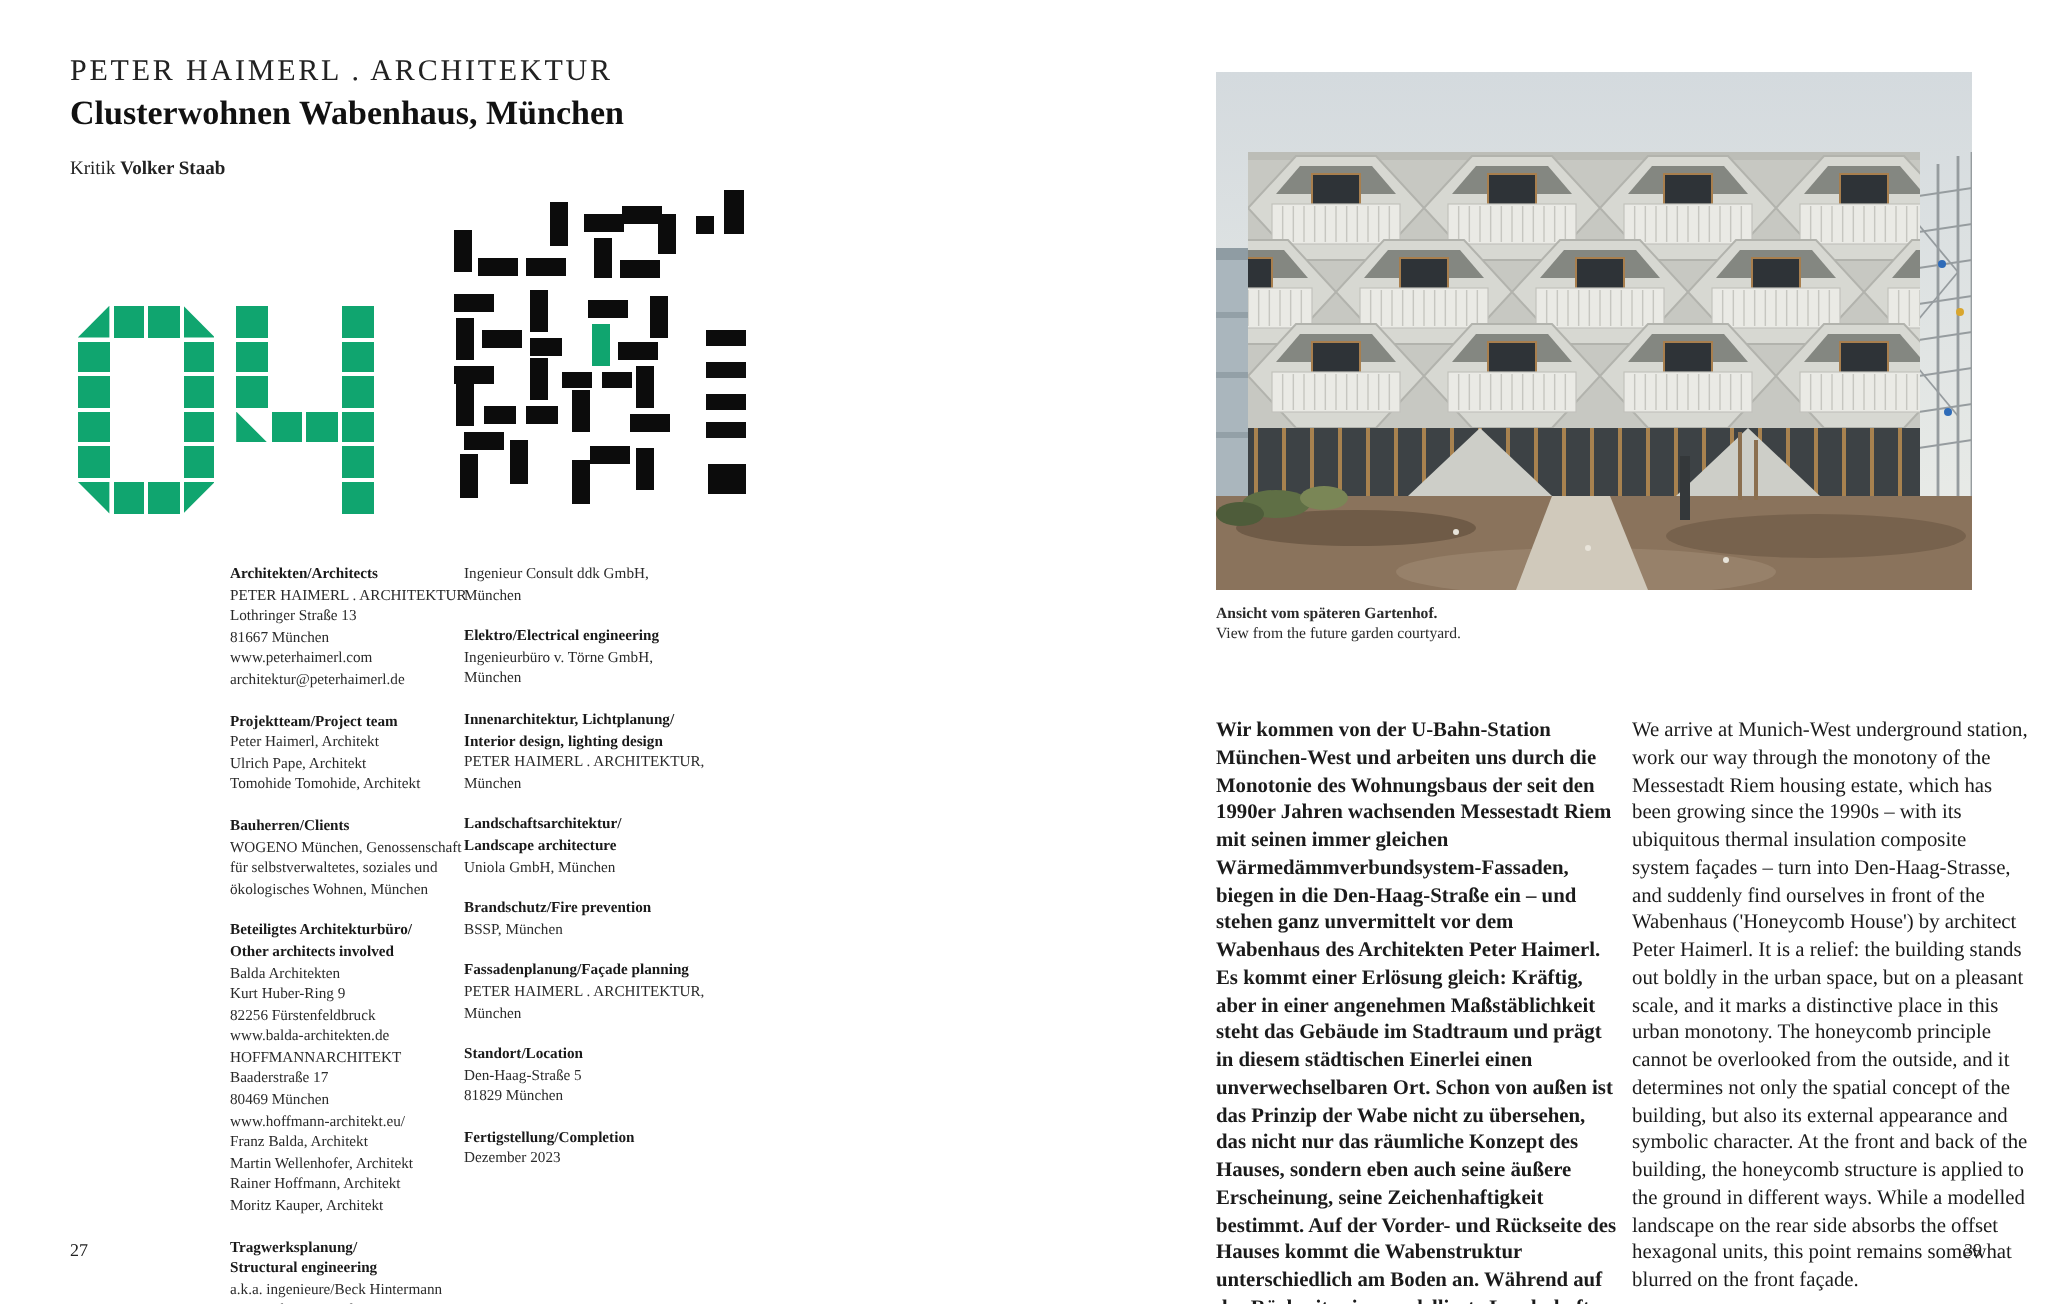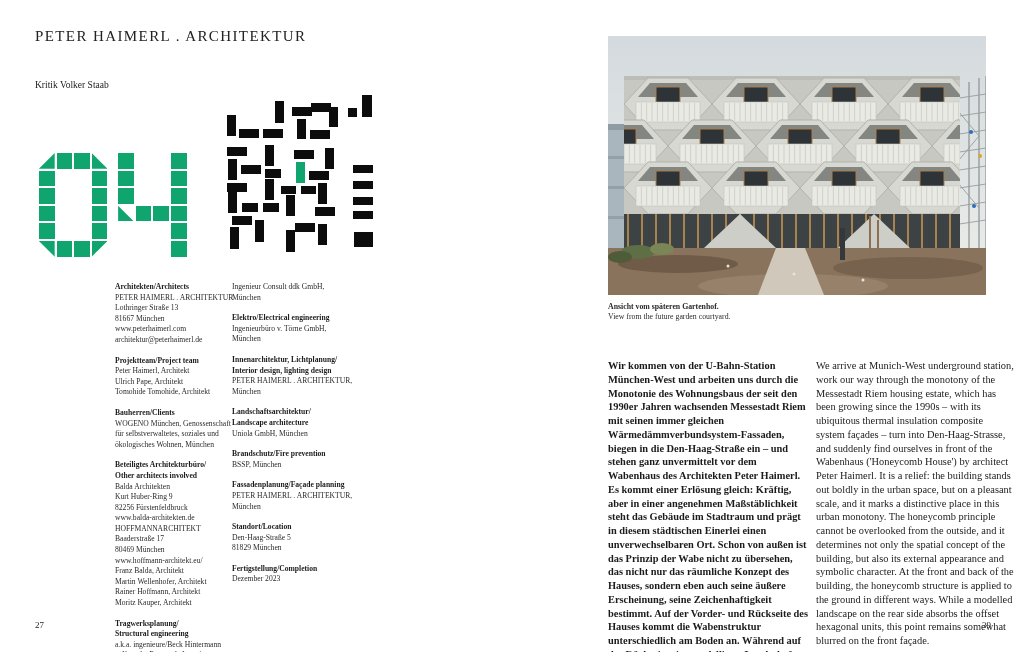--- a/index.html
+++ b/index.html
@@ -21,21 +21,21 @@
     font-size:15px;letter-spacing:1.4px;font-weight:400;color:#222;
   }
   .title{
     position:absolute;left:35px;top:47px;
     font-size:17px;font-weight:700;color:#111;
   }
   .kritik{
     position:absolute;left:35px;top:80px;
     font-size:9.5px;color:#222;
   }
-  .kritik b{font-weight:400;}
+  .kritik b{font-weight:700;}
   
   #digits{position:absolute;left:38px;top:152px;width:160px;height:106px;}
   .dcell{position:absolute;background:var(--green);}
   
   #pattern{position:absolute;left:225px;top:95px;width:170px;height:172px;}
   .pbar{position:absolute;background:#0c0c0c;}
   .pbar.green{background:var(--green);}
   
   .credits{
     position:absolute;top:282px;
@@ -68,20 +68,21 @@
   .pagenum{position:absolute;top:620px;font-size:9px;color:#222;}
   .pagenum.left{left:35px;}
   .pagenum.right{left:963px;width:28px;text-align:right;}
 </style>
 </head>
 <body>
 
 <div class="spread">
 
   <div class="kicker">PETER HAIMERL . ARCHITEKTUR</div>
+  <div class="title">Clusterwohnen Wabenhaus, München</div>
   <div class="kritik">
     <span>Kritik</span>&nbsp;<b>Volker Staab</b>
   </div>
 
   <div id="digits">
       <div class="dcell" style="left: 0.9px; top: 0.9px; width: 15.8px; height: 15.8px; clip-path: polygon(100% 0px, 100% 100%, 0px 100%); background: rgb(16, 165, 111);"></div>
       <div class="dcell" style="left: 18.5px; top: 0.9px; width: 15.8px; height: 15.8px; background: rgb(16, 165, 111);"></div>
       <div class="dcell" style="left: 36.1px; top: 0.9px; width: 15.8px; height: 15.8px; background: rgb(16, 165, 111);"></div>
       <div class="dcell" style="left: 53.7px; top: 0.9px; width: 15.8px; height: 15.8px; clip-path: polygon(0px 0px, 0px 100%, 100% 100%); background: rgb(16, 165, 111);"></div>
       <div class="dcell" style="left: 0.9px; top: 18.5px; width: 15.8px; height: 15.8px; background: rgb(16, 165, 111);"></div>

